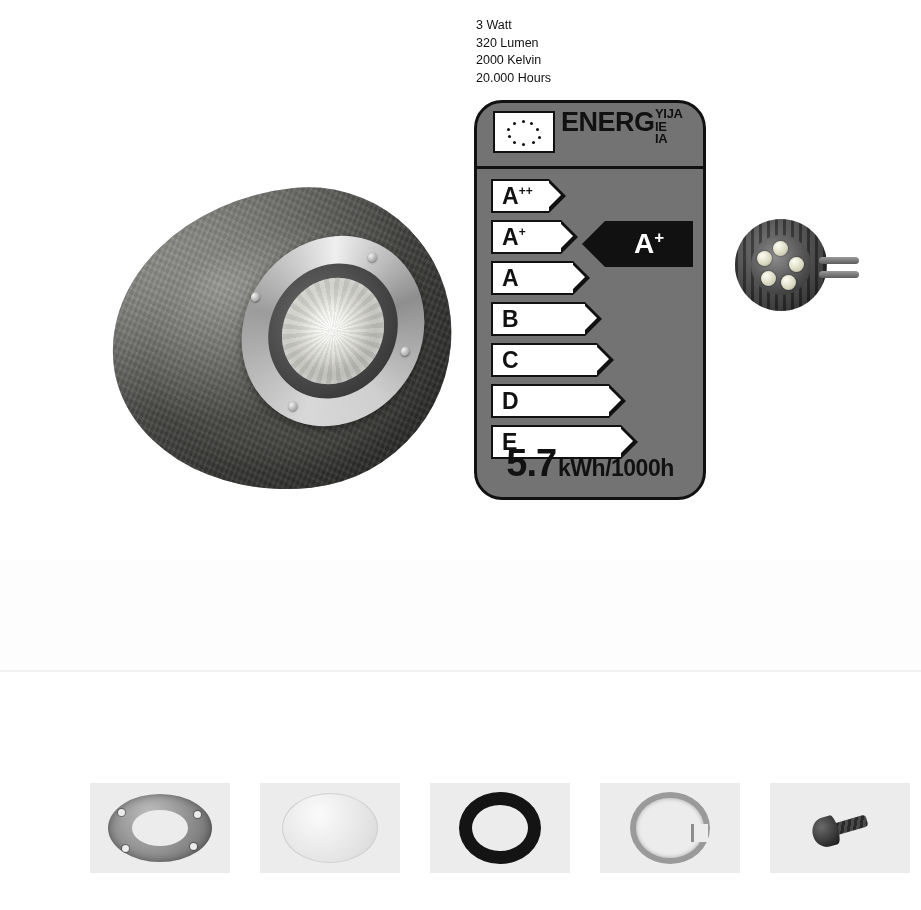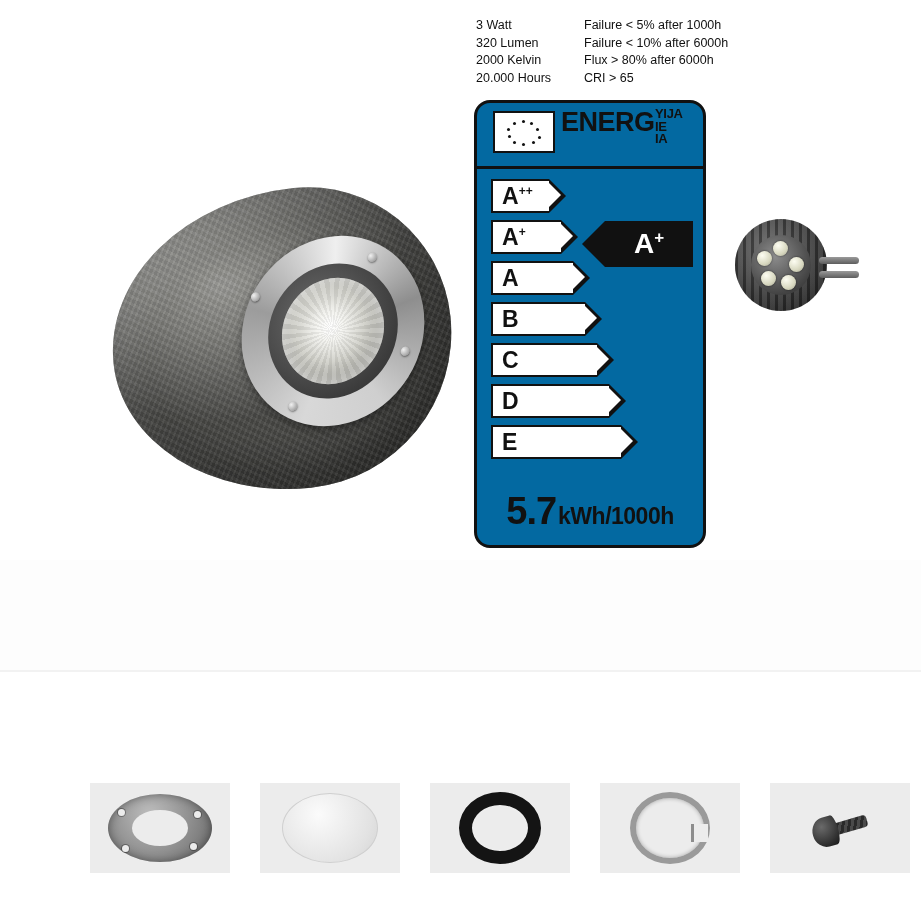--- a/index.html
+++ b/index.html
@@ -46,24 +46,24 @@
   .spec-col:nth-child(2) { width: 133px; }
   .spec-col:nth-child(3) { width: 170px; }
   .spec-line { white-space: nowrap; }
 
   
   .energy-label {
     position: absolute;
     left: 474px;
     top: 100px;
     width: 232px;
-    height: 448px;
-    background: #0369a1;
+    height: 400px;
+    background: #737373;
     border: 3px solid #111;
-    border-radius: 16px;
+    border-radius: 28px;
     overflow: hidden;
   }
   .el-header {
     position: relative;
     height: 66px;
     border-bottom: 3px solid #111;
   }
   .eu-flag {
     position: absolute;
     left: 16px;
@@ -461,26 +461,20 @@
 
 <div id="page">
 
 
   <div class="specs">
     <div class="spec-col">
       <div class="spec-line">3 Watt</div>
       <div class="spec-line">320 Lumen</div>
       <div class="spec-line">2000 Kelvin</div>
       <div class="spec-line">20.000 Hours</div>
-    </div>
-    <div class="spec-col">
-      <div class="spec-line">Failure &lt; 5% after 1000h</div>
-      <div class="spec-line">Failure &lt; 10% after 6000h</div>
-      <div class="spec-line">Flux &gt; 80% after 6000h</div>
-      <div class="spec-line">CRI &gt; 65</div>
     </div>
   </div>
 
   <div class="fixture-photo">
     <div class="rock">
       <div class="rock-texture"></div>
     </div>
     <div class="bezel-outer">
       <div class="screw" style="left:18px;  top:34px;"></div>
       <div class="screw" style="left:140px; top:28px;"></div>

